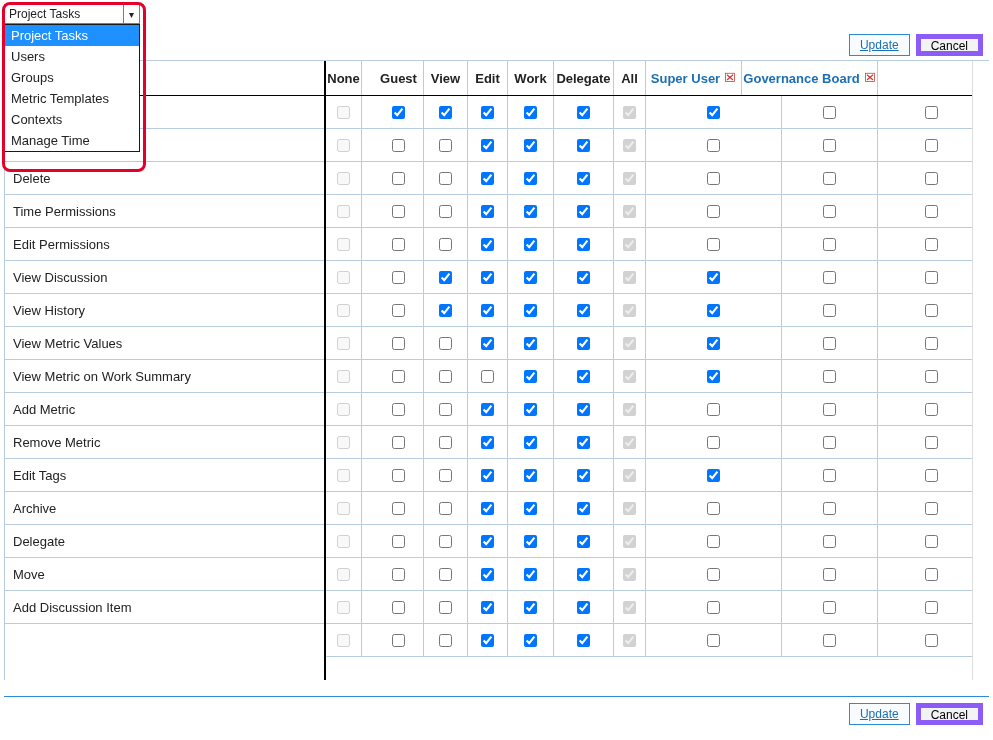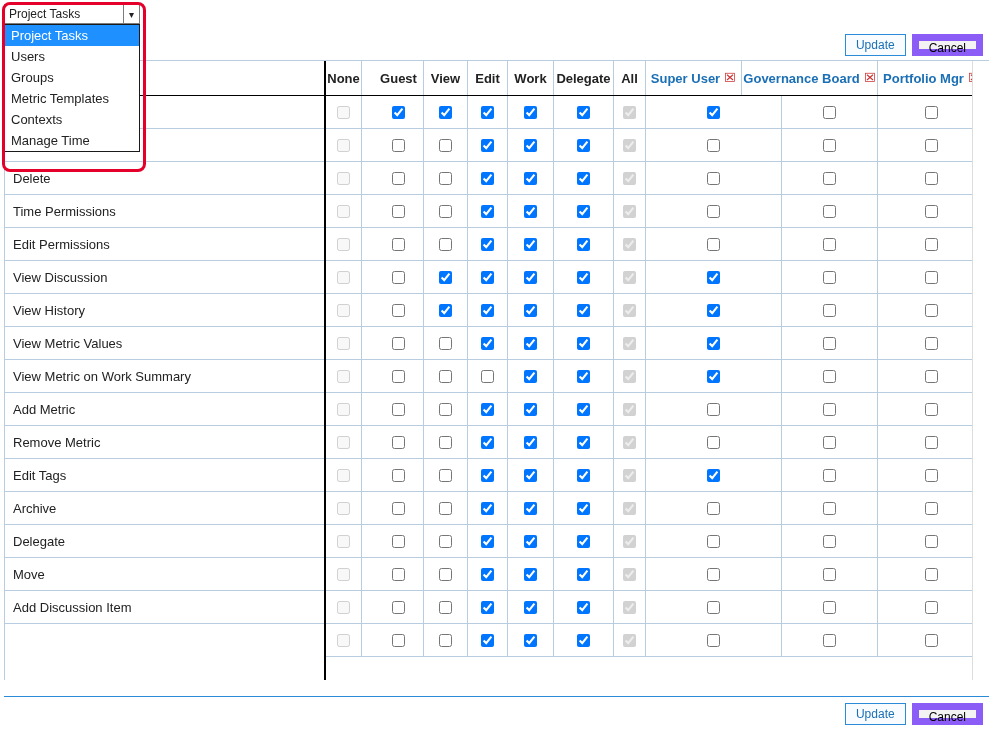--- a/index.html
+++ b/index.html
@@ -57,27 +57,27 @@
     z-index: 60;
   }
   
   .btn-bar {
     margin: 10px 0 4px;
     display: flex; justify-content: flex-end; gap: 6px;
     padding-right: 6px;
   }
   .btn {
     min-width: 60px; height: 22px;
-    border: 7px solid #8b5cf6;
+    border: 5px solid #8b5cf6;
     background: #f3f3f3;
     font-size: 12px;
     padding: 0 10px;
     cursor: default;
   }
-  .btn.primary { border: 1px solid #2b8bd9; color: #1b6fb5; background: #f8fcff; }
+  .btn.primary { border: 1px solid #2b8bd9; color: #1b6fb5; background: #f8fcff; text-decoration: underline; }
   .bottom-bar {
     margin-top: 16px;
     border-top: 1px solid #2b8bd9;
     padding-top: 6px;
     display: flex; justify-content: flex-end; gap: 6px;
     padding-right: 6px;
   }
   
   .main-area {
     border-top: 1px solid #b9cde0;
@@ -209,30 +209,20 @@
           <div class="col col-gov link">
             <span>Governance Board</span>
             <span class="del-icon">
               <svg viewBox="0 0 16 16">
                   <rect x="2" y="3" width="12" height="11" fill="#fff" stroke="#c33" stroke-width="1"></rect>
                   <line x1="4" y1="5" x2="12" y2="12" stroke="#c33" stroke-width="1.5"></line>
                   <line x1="12" y1="5" x2="4" y2="12" stroke="#c33" stroke-width="1.5"></line>
                 </svg>
             </span>
           </div>
-          <div class="col col-pmgr link">
-            <span>Portfolio Mgr</span>
-            <span class="del-icon">
-              <svg viewBox="0 0 16 16">
-                  <rect x="2" y="3" width="12" height="11" fill="#fff" stroke="#c33" stroke-width="1"></rect>
-                  <line x1="4" y1="5" x2="12" y2="12" stroke="#c33" stroke-width="1.5"></line>
-                  <line x1="12" y1="5" x2="4" y2="12" stroke="#c33" stroke-width="1.5"></line>
-                </svg>
-            </span>
-          </div>
 
         </div>
       <div class="row">
             <div class="col col-none">
               <input type="checkbox" disabled="" class="gray" style="">
             </div>
             <div class="col col-guest">
               <input type="checkbox" checked="" style="">
             </div>
             <div class="col col-view">

